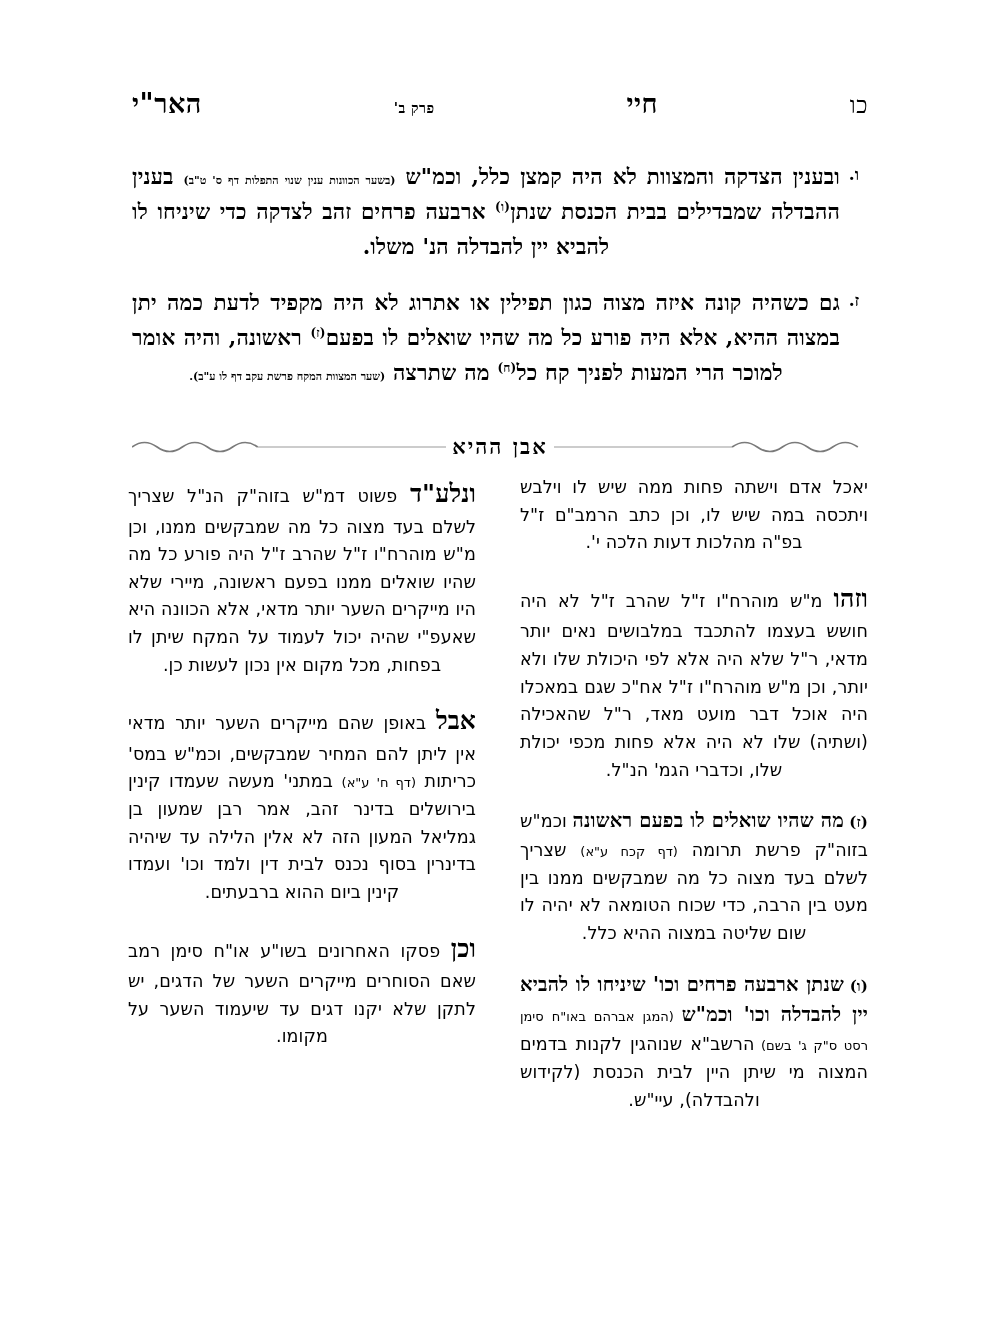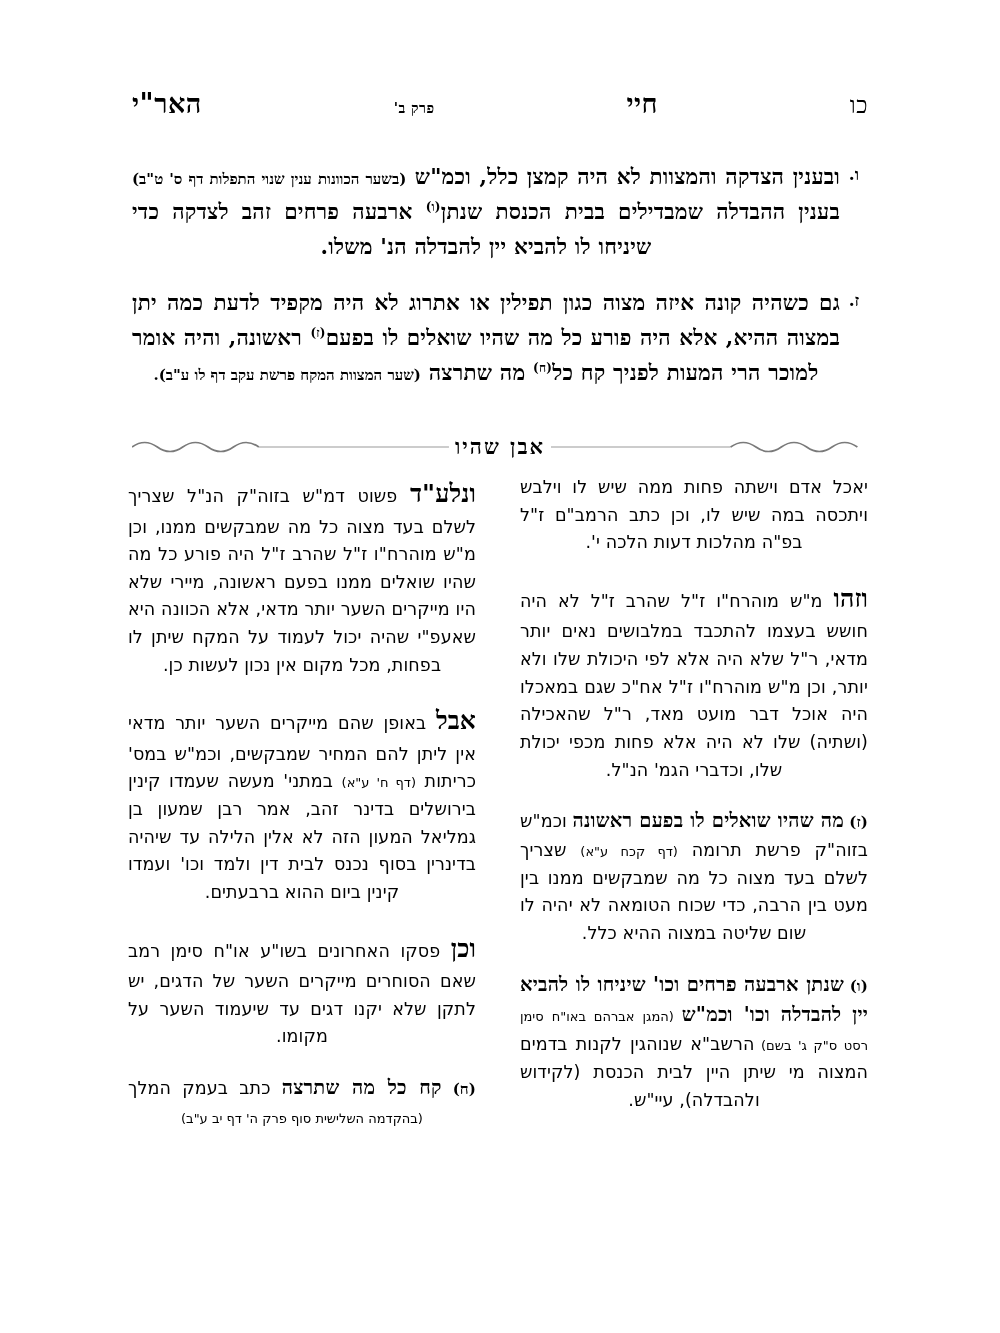--- a/index.html
+++ b/index.html
@@ -88,21 +88,21 @@
   .para-body {
     flex: 1 1 auto;
     font-size: 21.5px;
     line-height: 1.62;
     font-weight: 700;
     text-align: justify;
     text-align-last: center;
     letter-spacing: 0.2px;
   }
   .para-body .cite {
-    font-size: 15px;
+    font-size: 11px;
     font-weight: 700;
     letter-spacing: 0;
   }
   .para-body sup.note {
     font-size: 12px;
     font-weight: 700;
     vertical-align: super;
   }
 
   
@@ -204,37 +204,36 @@
       </div>
     </div>
 
   <div class="section-divider">
     <span class="divider-rule">
       <svg viewBox="0 0 300 22" preserveAspectRatio="none" aria-hidden="true">
         <path d="M0 11 H170" stroke="#9a9a9a" stroke-width="1" fill="none"></path>
         <path d="M170 11 q 12 -9 24 0 q 12 9 24 0 q 12 -9 24 0 q 12 9 24 0 q 12 -9 24 0" stroke="#7a7a7a" stroke-width="1.6" fill="none"></path>
       </svg>
     </span>
-    <span class="divider-title">אבן שהיו</span>
+    <span class="divider-title">אבן ההיא</span>
     <span class="divider-rule">
       <svg viewBox="0 0 300 22" preserveAspectRatio="none" aria-hidden="true">
         <path d="M0 11 q 12 -9 24 0 q 12 9 24 0 q 12 -9 24 0 q 12 9 24 0 q 12 -9 24 0" stroke="#7a7a7a" stroke-width="1.6" fill="none"></path>
         <path d="M120 11 H300" stroke="#9a9a9a" stroke-width="1" fill="none"></path>
       </svg>
     </span>
   </div>
 
   <div class="commentary">
     <div class="comm-col comm-col-right" id="comm-right">
         <div class="comm-para"><span>יאכל אדם וישתה פחות ממה שיש לו וילבש ויתכסה במה שיש לו, וכן כתב הרמב"ם ז"ל בפ"ה מהלכות דעות הלכה י'.</span></div>
         <div class="comm-para"><span class="lemma-big">וזהו</span><span> מ"ש מוהרח"ו ז"ל שהרב ז"ל לא היה חושש בעצמו להתכבד במלבושים נאים יותר מדאי, ר"ל שלא היה אלא לפי היכולת שלו ולא יותר, וכן מ"ש מוהרח"ו ז"ל אח"כ שגם במאכלו היה אוכל דבר מועט מאד, ר"ל שהאכילה (ושתיה) שלו לא היה אלא פחות מכפי יכולת שלו, וכדברי הגמ' הנ"ל.</span></div>
         <div class="comm-para"><span class="marker">(ז) </span><span class="lemma">מה שהיו שואלים לו בפעם ראשונה</span><span> וכמ"ש בזוה"ק פרשת תרומה </span><span class="cite cite-small">(דף קכח ע"א)</span><span> שצריך לשלם בעד מצוה כל מה שמבקשים ממנו בין מעט בין הרבה, כדי שכוח הטומאה לא יהיה לו שום שליטה במצוה ההיא כלל.</span></div>
         <div class="comm-para"><span class="marker">(ו) </span><span class="lemma">שנתן ארבעה פרחים וכו' שיניחו לו להביא יין להבדלה וכו' וכמ"ש</span><span class="cite cite-small"> (המגן אברהם באו"ח סימן רסט ס"ק ג' בשם) </span><span>הרשב"א שנוהגין לקנות בדמים המצוה מי שיתן היין לבית הכנסת (לקידוש ולהבדלה), עיי"ש.</span></div>
       </div>
     <div class="comm-col comm-col-left" id="comm-left">
         <div class="comm-para"><span class="lemma-big">ונלע"ד</span><span> פשוט דמ"ש בזוה"ק הנ"ל שצריך לשלם בעד מצוה כל מה שמבקשים ממנו, וכן מ"ש מוהרח"ו ז"ל שהרב ז"ל היה פורע כל מה שהיו שואלים ממנו בפעם ראשונה, מיירי שלא היו מייקרים השער יותר מדאי, אלא הכוונה היא שאעפ"י שהיה יכול לעמוד על המקח שיתן לו בפחות, מכל מקום אין נכון לעשות כן.</span></div>
         <div class="comm-para"><span class="lemma-big">אבל</span><span> באופן שהם מייקרים השער יותר מדאי אין ליתן להם המחיר שמבקשים, וכמ"ש במס' כריתות </span><span class="cite cite-small">(דף ח' ע"א)</span><span> במתני' מעשה שעמדו קינין בירושלים בדינר זהב, אמר רבן שמעון בן גמליאל המעון הזה לא אלין הלילה עד שיהיה בדינרין בסוף נכנס לבית דין ולמד וכו' ועמדו קינין ביום ההוא ברבעתים.</span></div>
         <div class="comm-para"><span class="lemma-big">וכן</span><span> פסקו האחרונים בשו"ע או"ח סימן רמב שאם הסוחרים מייקרים השער של הדגים, יש לתקן שלא יקנו דגים עד שיעמוד השער על מקומו.</span></div>
-        <div class="comm-para"><span class="marker">(ח) </span><span class="lemma">קח כל מה שתרצה</span><span> כתב בעמק המלך </span><span class="cite cite-small">(בהקדמה השלישית סוף פרק ה' דף יב ע"ב)</span></div>
       </div>
   </div>
 
 </div>
 
 </body></html>

